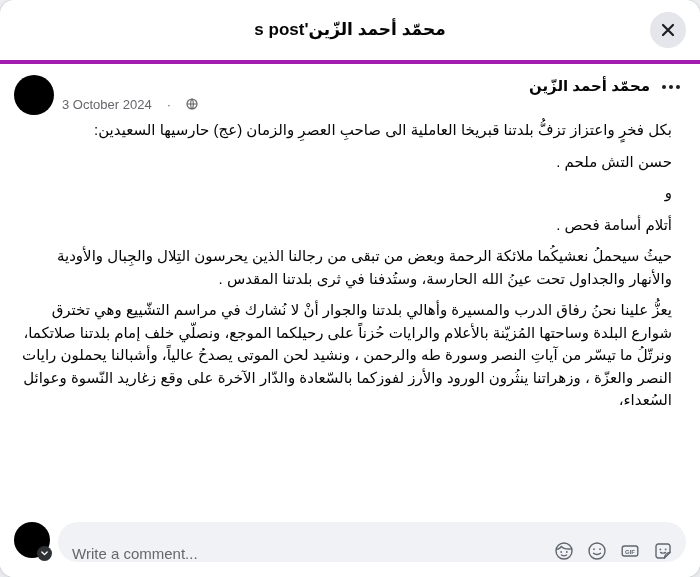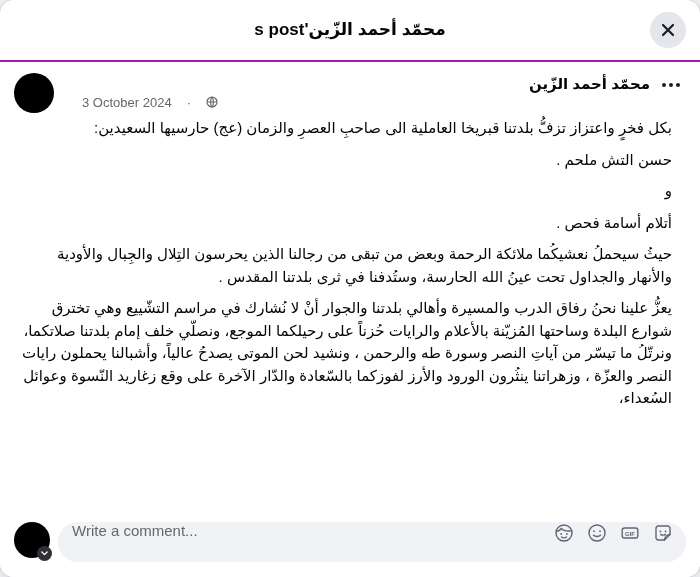--- a/index.html
+++ b/index.html
@@ -4,52 +4,52 @@
 <style>
   html,body{margin:0;padding:0;background:#f0f2f5;font-family:"Liberation Sans","DejaVu Sans",sans-serif;}
   .card{
     width:700px;height:577px;box-sizing:border-box;background:#fff;border-radius:14px;
     overflow:hidden;display:flex;flex-direction:column;
     box-shadow:0 0 0 1px rgba(0,0,0,.07), 0 2px 12px rgba(0,0,0,.12);
   }
   
   .modal-header{
     position:relative;flex:0 0 auto;height:60px;display:flex;align-items:center;justify-content:center;
-    border-bottom:2px solid #a21caf;
+    border-bottom:4px solid #a21caf;
   }
   .modal-title{margin:0;font-size:17px;font-weight:700;color:#050505;line-height:1.2;}
   .close-btn{
     position:absolute;right:14px;top:12px;width:36px;height:36px;border-radius:50%;
     background:#e4e6eb;border:none;display:flex;align-items:center;justify-content:center;cursor:pointer;padding:0;
   }
   
   .content{flex:1 1 auto;overflow:hidden;display:flex;flex-direction:column;}
   .post-header{display:flex;align-items:flex-start;gap:8px;padding:11px 16px 2px 14px;flex:0 0 auto;}
   .avatar{width:40px;height:40px;border-radius:50%;background:#000;flex:0 0 auto;}
-  .meta{flex:1 1 auto;min-width:0;padding-top:1px;margin-left:20px;}
+  .meta{flex:1 1 auto;min-width:0;padding-top:1px;}
   .author{font-size:15px;font-weight:700;color:#050505;line-height:1.3;}
   .date-row{display:flex;align-items:center;gap:15px;color:#65676B;font-size:13px;margin-top:1px;cursor:pointer;}
   .more-btn{background:none;border:none;display:flex;gap:3px;padding:10px 4px;cursor:pointer;align-items:center;}
   .more-btn .dot{width:4px;height:4px;border-radius:50%;background:#1c1e21;}
   
   .post-body{
     flex:1 1 auto;overflow:hidden;padding:2px 28px 0 14px;direction:rtl;text-align:right;
     font-size:15px;line-height:1.5;color:#050505;
   }
   .post-body p.para{margin:0 0 9px 0;}
   
   .comment-bar{flex:0 0 auto;display:flex;align-items:flex-start;gap:8px;padding:7px 14px 15px 14px;background:#fff;}
   .comment-avatar-wrap{position:relative;width:36px;height:36px;flex:0 0 auto;cursor:pointer;}
   .avatar.small{width:36px;height:36px;}
   .switch-badge{
     position:absolute;right:-2px;bottom:-3px;width:15px;height:15px;border-radius:50%;
     background:#2f3235;display:flex;align-items:center;justify-content:center;
   }
   .comment-input{
-    flex:1 1 auto;height:40px;background:#f0f2f5;border-radius:20px;display:flex;align-items:flex-start;
+    flex:1 1 auto;height:40px;background:#f0f2f5;border-radius:20px;display:flex;align-items:flex-end;
     padding:0 12px 0 14px;cursor:text;min-width:0;
   }
   .placeholder{flex:1 1 auto;color:#65676B;font-size:15px;}
   .comment-actions{display:flex;gap:11px;align-items:center;}
   .icon-btn{background:none;border:none;padding:1px;margin:0;display:flex;cursor:pointer;}
   .icon-stroke{stroke:#606770;fill:none;stroke-width:1.4;stroke-linecap:round;stroke-linejoin:round;}
   .icon-fill{fill:#606770;}
 </style>
 </head>
 <body>

